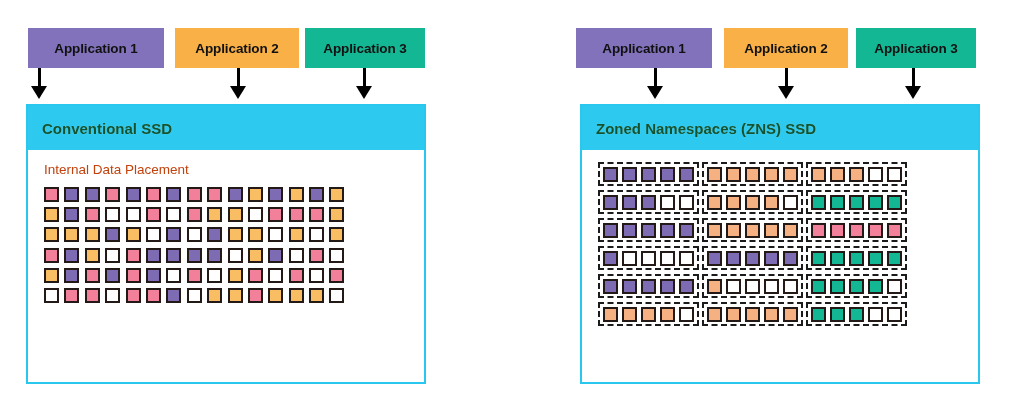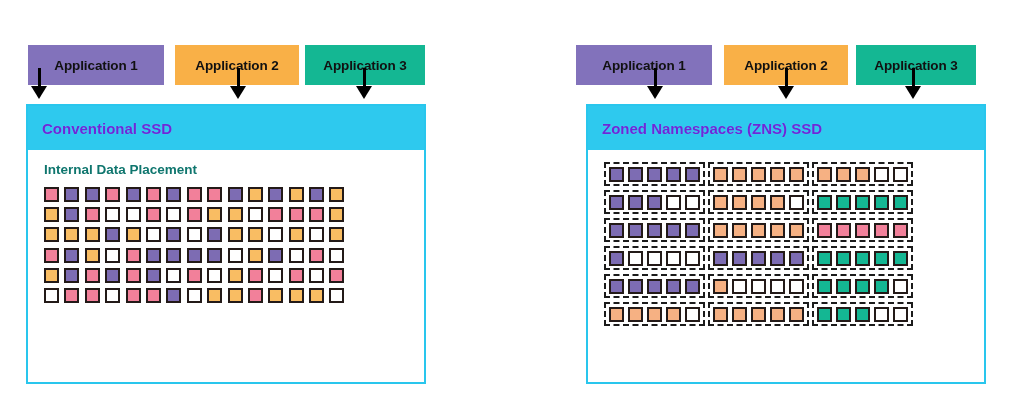--- a/index.html
+++ b/index.html
@@ -12,21 +12,21 @@
   }
   .panel { position:absolute; top:0; height:416px; }
   #panel-left  { left:0;   width:508px; }
   #panel-right { left:508px; width:508px; }
 
   .apps-row { position:absolute; top:28px; height:40px; }
   .app-box {
     position:absolute; top:0; height:40px;
     display:flex; align-items:center; justify-content:center;
     color:#111111; font-weight:bold; font-size:13.5px;
-    letter-spacing:-0.1px; white-space:nowrap;margin-top:17px;
+    letter-spacing:-0.1px; white-space:nowrap;
   }
 
   .arrow { position:absolute; width:2px; }
   .arrow .shaft { position:absolute; left:0; top:0; width:3px; background:#000; }
   .arrow .head {
     position:absolute; left:-7px;
     width:0; height:0;
     border-left:8.5px solid transparent;
     border-right:8.5px solid transparent;
     border-top:13px solid #000;
@@ -39,26 +39,26 @@
     box-sizing:border-box;
   }
   .ssd-header {
     height:44px;
     background:#2ec9ee;
     display:flex; align-items:center;
     padding-left:14px;
     box-sizing:border-box;
   }
   .ssd-header-title {
-    color:#6d28d9; font-weight:bold; font-size:15px;
+    color:#14532d; font-weight:bold; font-size:15px;
     text-shadow:0 0 1px rgba(255,255,255,0.25);
   }
   .ssd-body { padding:12px 0 0 16px; box-sizing:border-box; }
   .ssd-body-title {
-    color:#0f766e; font-weight:bold; font-size:13.5px;
+    color:#c2410c; font-weight:normal; font-size:13.5px;
     margin-bottom:10px;
   }
 
   
   .grid-plain { display:flex; flex-direction:column; gap:5.2px; }
   .grid-plain .row { display:flex; gap:5.4px; }
   .cell {
     width:15px; height:15px; box-sizing:border-box;
     border:2px solid #231a18;
   }
@@ -244,21 +244,21 @@
       </div>
       <div class="arrow" style="left: 277px; top: 40px; height: 30px;">
         <div class="shaft" style="height: 18px;"></div>
         <div class="head" style="top: 18px;"></div>
       </div>
       <div class="arrow" style="left: 404px; top: 40px; height: 30px;">
         <div class="shaft" style="height: 18px;"></div>
         <div class="head" style="top: 18px;"></div>
       </div>
     </div>
-  <div class="ssd" style="left:78px; top:104px; width:400px; height:280px;">
+  <div class="ssd" style="left:72px; top:104px; width:400px; height:280px;">
     <div class="ssd-header">
       <span class="ssd-header-title">Zoned Namespaces (ZNS) SSD</span>
     </div>
     <div class="ssd-body">
       <div class="grid-zoned" id="right-grid">
           <div class="zrow">
             <div class="zone">
               <div class="zcell purple"></div>
               <div class="zcell purple"></div>
               <div class="zcell purple"></div>

